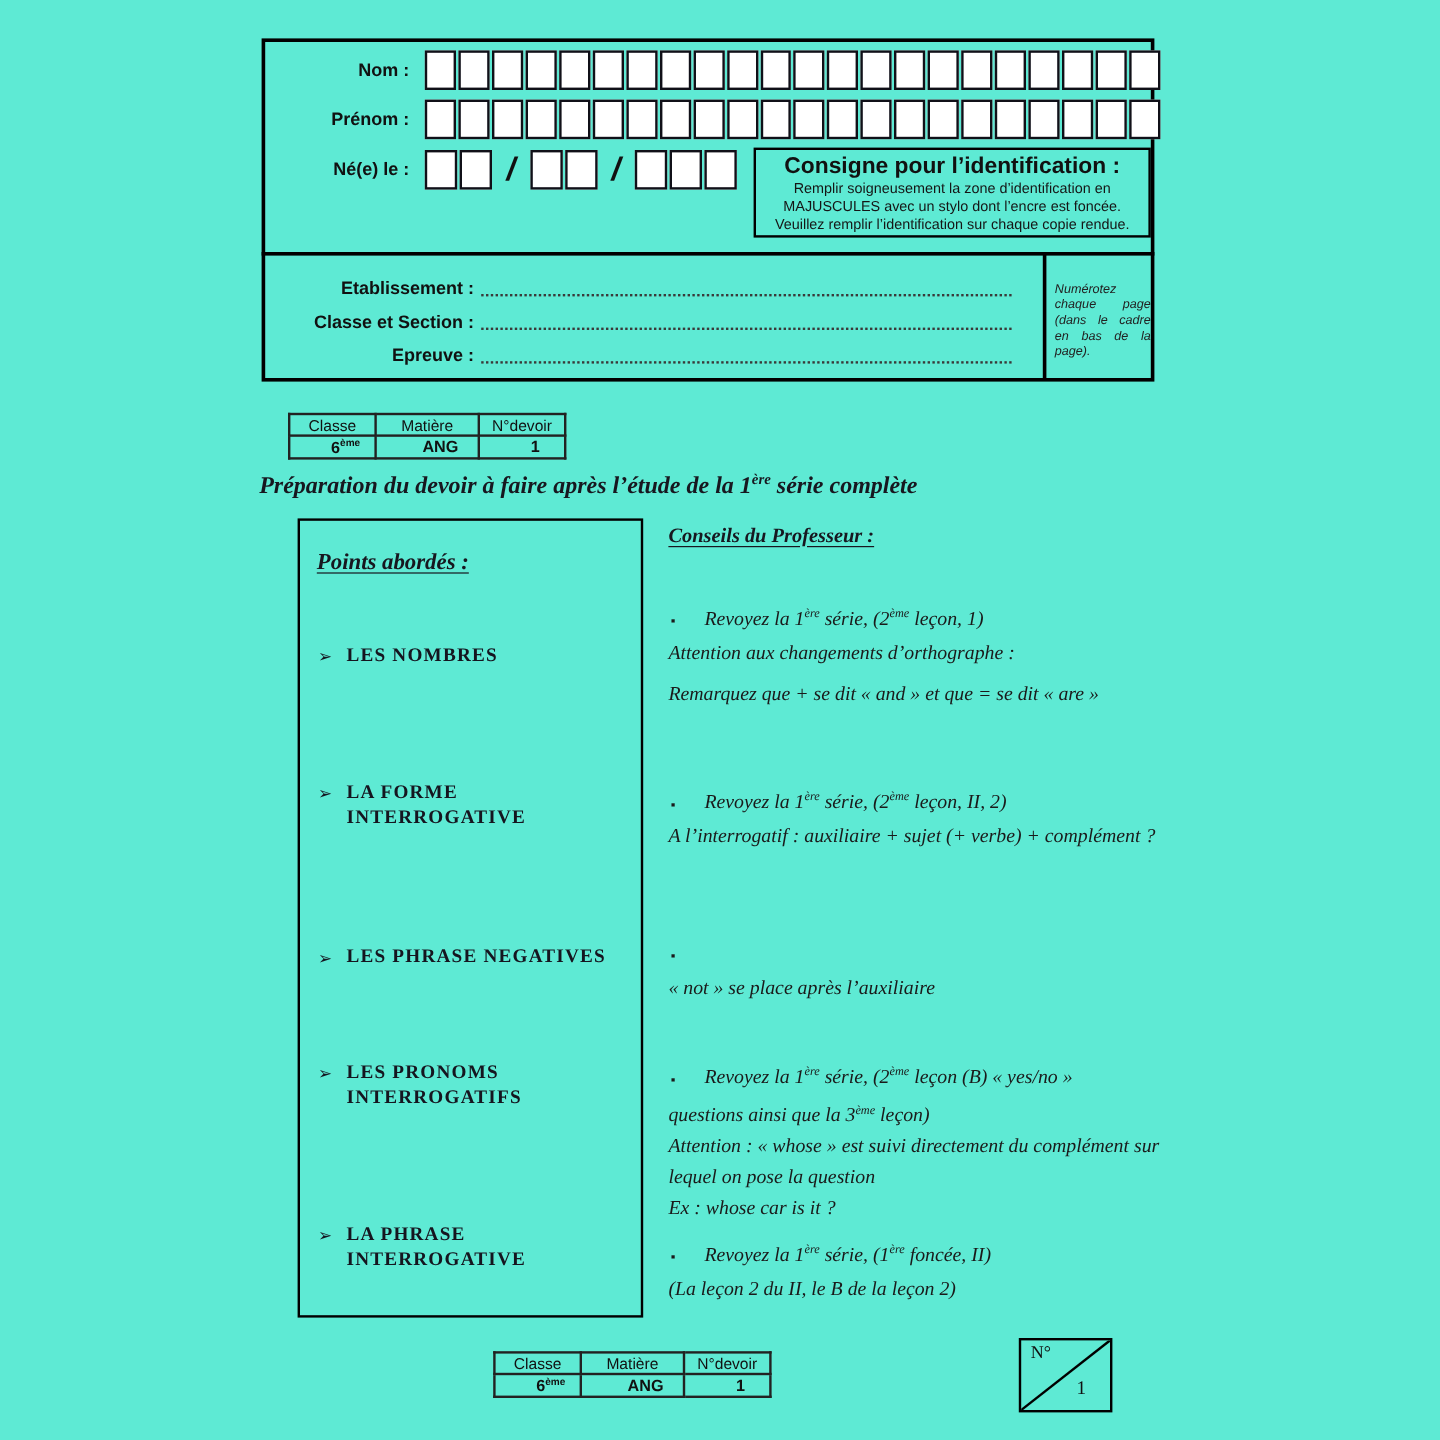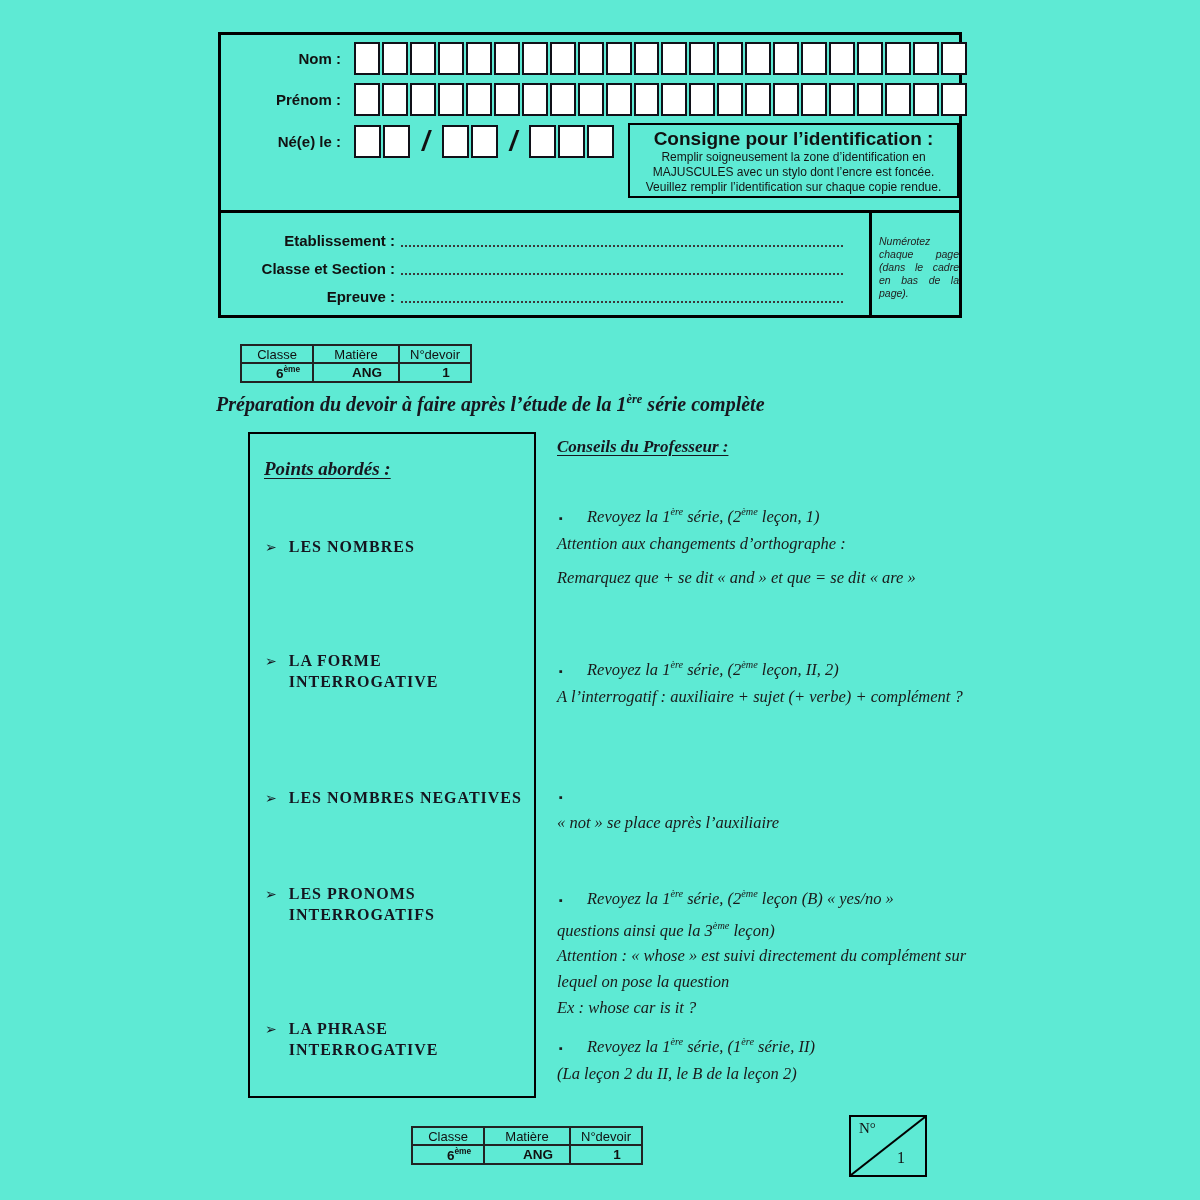--- a/index.html
+++ b/index.html
@@ -203,21 +203,21 @@
       <span class="arrow">➢</span>
       <span class="p-text">LES NOMBRES</span>
     </div>
     <div class="p-item" style="top:216px">
       <span class="arrow">➢</span>
       <span class="p-text">LA FORME
 INTERROGATIVE</span>
     </div>
     <div class="p-item" style="top:353px">
       <span class="arrow">➢</span>
-      <span class="p-text">LES NOMBRES NEGATIVES</span>
+      <span class="p-text">LES PHRASE NEGATIVES</span>
     </div>
     <div class="p-item" style="top:449px">
       <span class="arrow">➢</span>
       <span class="p-text">LES PRONOMS
 INTERROGATIFS</span>
     </div>
     <div class="p-item" style="top:584px">
       <span class="arrow">➢</span>
       <span class="p-text">LA PHRASE
 INTERROGATIVE</span>
@@ -257,21 +257,21 @@
     </div>
     <div class="c-line"><span>questions ainsi que la 3</span><span class="sup">ème</span><span> leçon)</span></div>
     <div class="c-line"><span>Attention : « whose » est suivi directement du complément sur</span></div>
     <div class="c-line"><span>lequel on pose la question</span></div>
     <div class="c-line"><span>Ex : whose car is it ?</span></div>
   </div>
 
   <div class="c-block" style="top:1029px">
     <div class="c-line c-bullet">
       <span class="sq">▪</span>
-      <span><span>Revoyez la 1</span><span class="sup">ère</span><span> série, (1</span><span class="sup">ère</span><span> série, II)</span></span>
+      <span><span>Revoyez la 1</span><span class="sup">ère</span><span> série, (1</span><span class="sup">ère</span><span> foncée, II)</span></span>
     </div>
     <div class="c-line"><span>(La leçon 2 du II, le B de la leçon 2)</span></div>
   </div>
 
   <table class="meta" style="left:411px;top:1126px">
     <tbody>
         <tr>
       <td class="h">Classe</td>
       <td class="h mid">Matière</td>
       <td class="h">N°devoir</td>

